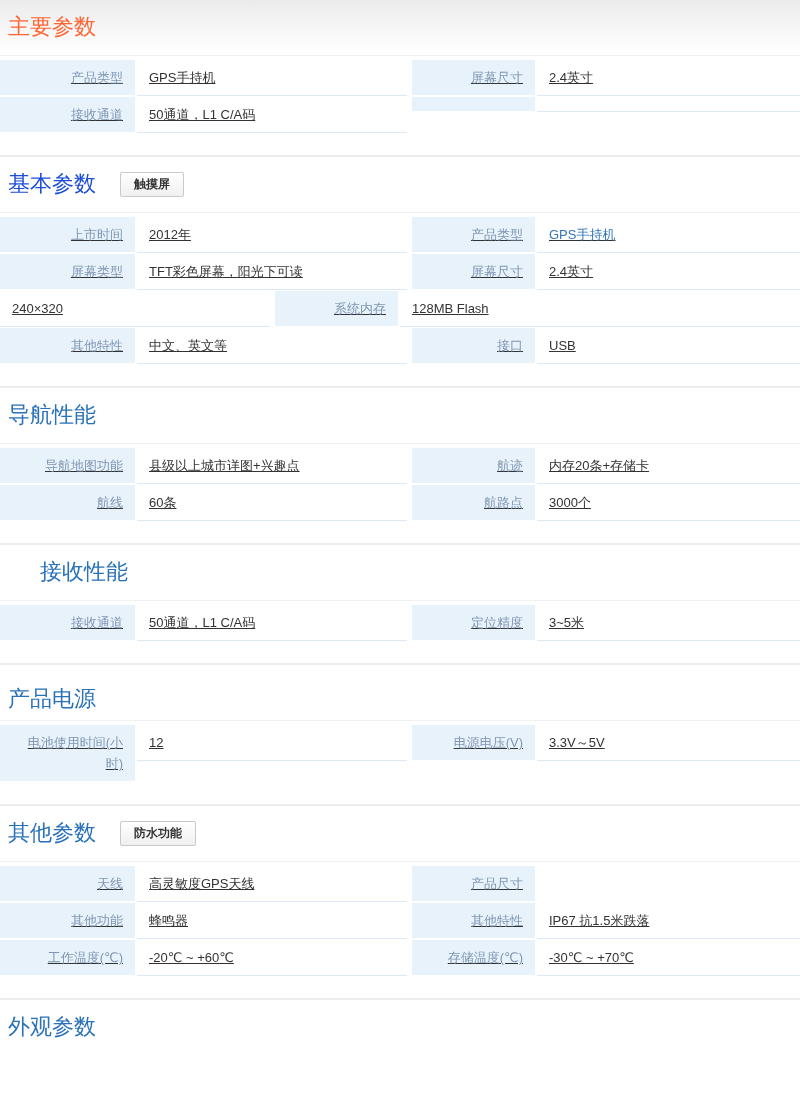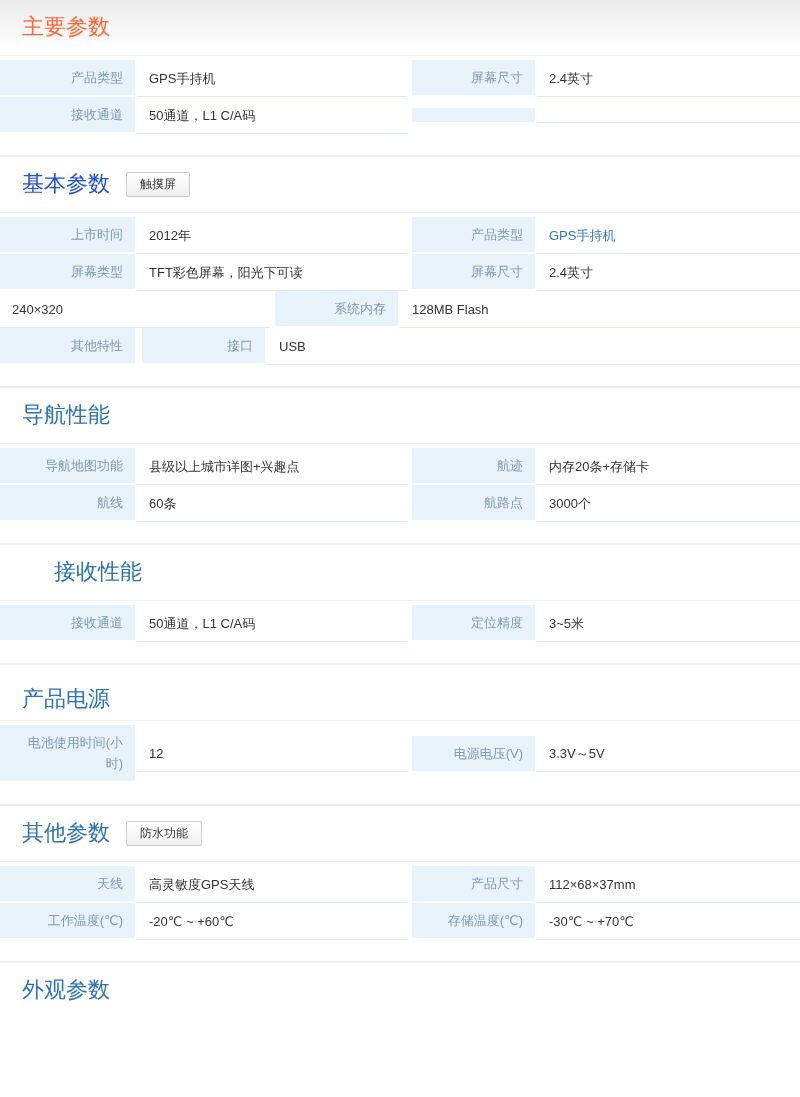--- a/index.html
+++ b/index.html
@@ -15,46 +15,46 @@
   
   .section { border-top: 2px solid #ececec; }
   .section.first {
     border-top: none;
     background: linear-gradient(#ebebeb, #ffffff 52px);
   }
   .sec-head {
     display: flex;
     align-items: center;
     height: 46px;
-    padding: 8px 0 0 22px;
+    padding: 8px 0 0 8px;
   }
   .sec-title {
     margin: 0;
     font-size: 22px;
     font-weight: normal;
     line-height: 30px;
   }
   .badge {
     display: inline-block;
-    margin-left: 16px;
+    margin-left: 24px;
     padding: 4px 13px;
     font-size: 12px;
-    font-weight: normal;
+    font-weight: bold;
     color: #333;
     background: linear-gradient(#ffffff, #f0f0f0);
     border: 1px solid #c9c9c9;
     border-radius: 2px;
     cursor: pointer;
     line-height: 15px;
   }
   .divider { height: 1px; background: #f1f1f1; margin-top: 9px; }
 
   
   .spec-table { margin: 4px 0 21px 0; }
-  .spec-row { display: flex; align-items: center; min-height: 37px; }
+  .spec-row { display: flex; align-items: flex-start; min-height: 37px; text-decoration: underline; }
   .cell {
     display: flex;
     align-items: center;
     padding: 7px 12px;
     font-size: 13px;
     line-height: 21px;
   }
   .lbl {
     background: #e8f2fb;
     color: #7f97b3;
@@ -123,20 +123,21 @@
           <div class="cell val v2">2.4英寸</div>
         </div>
         <div class="spec-row">
           <div class="cell val v1">240×320</div>
           <div class="gap"></div>
           <div class="cell lbl l2">系统内存</div>
           <div class="cell val v2">128MB Flash</div>
         </div>
         <div class="spec-row">
           <div class="cell lbl l1">其他特性</div>
+          <div class="cell val v1">中文、英文等</div>
           <div class="gap"></div>
           <div class="cell lbl l2">接口</div>
           <div class="cell val v2">USB</div>
         </div>
       </div>
     </div>
     <div class="section">
       <div class="sec-head">
         <h2 class="sec-title" style="color: rgb(41, 113, 185);">导航性能</h2>
       </div>
@@ -193,21 +194,27 @@
         <h2 class="sec-title" style="color: rgb(41, 113, 185);">其他参数</h2>
         <span class="badge">防水功能</span>
       </div>
       <div class="divider"></div>
       <div class="spec-table">
         <div class="spec-row">
           <div class="cell lbl l1">天线</div>
           <div class="cell val v1">高灵敏度GPS天线</div>
           <div class="gap"></div>
           <div class="cell lbl l2">产品尺寸</div>
-          <div class="cell val v2">112×68×37mm</div>
+        </div>
+        <div class="spec-row">
+          <div class="cell lbl l1">其他功能</div>
+          <div class="cell val v1">蜂鸣器</div>
+          <div class="gap"></div>
+          <div class="cell lbl l2">其他特性</div>
+          <div class="cell val v2">IP67 抗1.5米跌落</div>
         </div>
         <div class="spec-row">
           <div class="cell lbl l1">工作温度(℃)</div>
           <div class="cell val v1">-20℃ ~ +60℃</div>
           <div class="gap"></div>
           <div class="cell lbl l2">存储温度(℃)</div>
           <div class="cell val v2">-30℃ ~ +70℃</div>
         </div>
       </div>
     </div>

